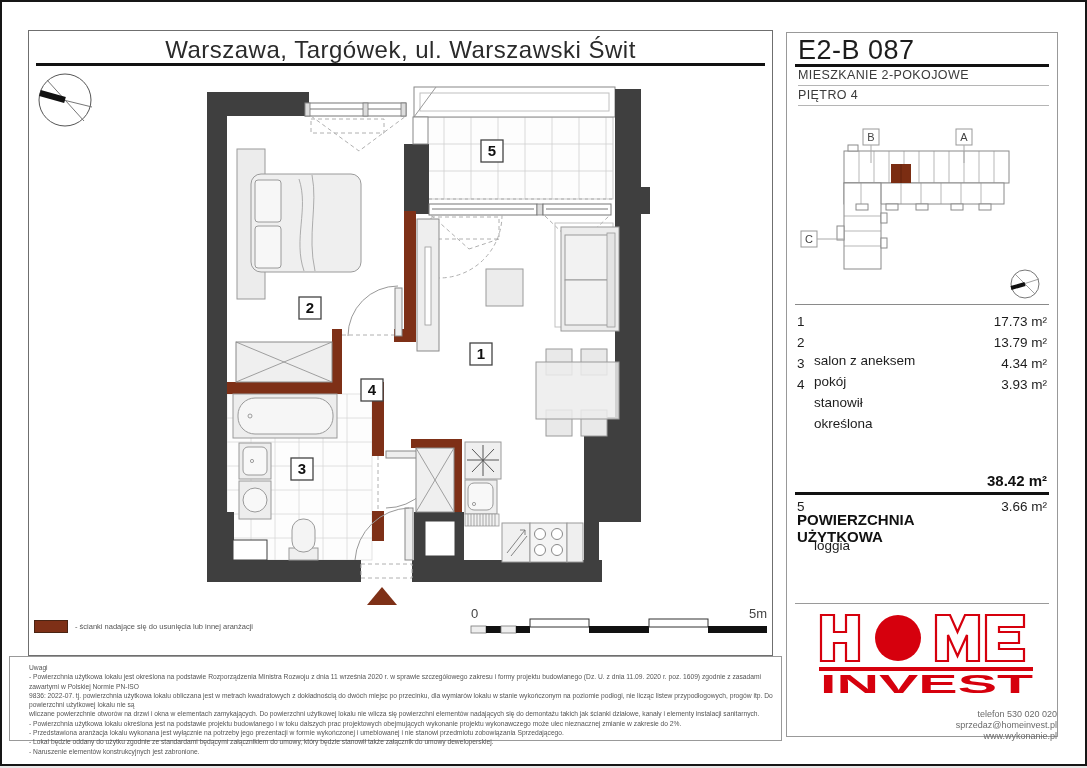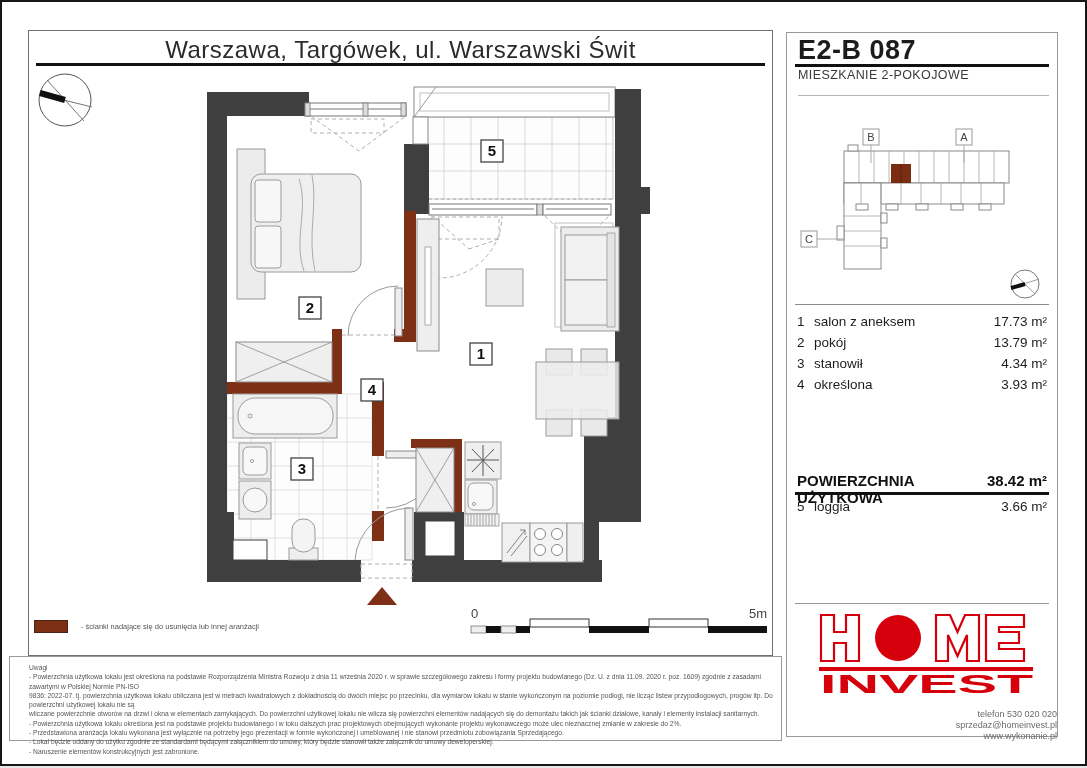--- a/index.html
+++ b/index.html
@@ -4,37 +4,37 @@
 <style>
   html,body{margin:0;padding:0;background:#e8e8e8;}
   .page{position:relative;width:1087px;height:766px;background:#fff;overflow:hidden;
         font-family:"Liberation Sans",sans-serif;color:#222;}
   .outer-frame{position:absolute;inset:0;border:2px solid #161616;pointer-events:none;z-index:50;}
   
   .main-box{position:absolute;left:28px;top:30px;width:745px;height:626px;border:1px solid #6f6f6f;box-sizing:border-box;}
   .plan-title{position:absolute;left:0;top:5px;width:100%;text-align:center;font-size:24px;letter-spacing:.5px;color:#2b2b2b;}
   .title-rule{position:absolute;left:7px;top:32px;width:729px;height:3px;background:#111;}
   .plan-svg{position:absolute;left:0;top:0;width:743px;height:624px;}
-  .legend{position:absolute;left:5px;top:589px;display:flex;align-items:center;gap:13px;}
+  .legend{position:absolute;left:5px;top:589px;display:flex;align-items:center;gap:7px;}
   .legend-swatch{width:34px;height:13px;border:1px solid #4a2413;box-sizing:border-box;}
   .legend-text{font-size:7.5px;color:#555;}
   
   .notes-box{position:absolute;left:9px;top:656px;width:773px;height:85px;border:1px solid #999;box-sizing:border-box;
              padding:6px 0 0 19px;font-size:6.7px;line-height:9.3px;color:#555;}
   
   .panel{position:absolute;left:786px;top:32px;width:272px;height:705px;border:1px solid #999;box-sizing:border-box;}
-  .unit-id{position:absolute;left:11px;top:2px;font-size:27px;letter-spacing:.5px;color:#1c1c1c;font-weight:bold;}
+  .unit-id{position:absolute;left:11px;top:2px;font-size:27px;letter-spacing:.5px;color:#1c1c1c;}
   .unit-rule{position:absolute;left:8px;top:31px;width:254px;height:3px;background:#111;}
   .unit-row{position:absolute;left:11px;width:251px;font-size:12.5px;letter-spacing:.4px;color:#3a3a3a;
-            border-bottom:1px solid #b5b5b5;padding-bottom:13px;}
+            border-bottom:1px solid #b5b5b5;padding-bottom:3px;}
   .minimap-svg{position:absolute;left:0;top:92px;width:270px;height:180px;}
   .list-rule{position:absolute;left:8px;top:271px;width:254px;height:1px;background:#8a8a8a;}
   .room-row{position:absolute;left:10px;width:250px;display:flex;font-size:13.5px;color:#1d1d1d;}
   .room-no{width:17px;}
-  .room-name{flex:1;}
+  .room-name{flex:1;margin-top:39px;}
   .room-area{text-align:left;}
   .total-row{position:absolute;left:10px;top:439px;width:250px;display:flex;font-size:15px;font-weight:bold;color:#111;}
   .total-rule{position:absolute;left:8px;top:459px;width:254px;height:3px;background:#111;}
   .logo-rule{position:absolute;left:8px;top:570px;width:254px;height:1px;background:#9a9a9a;}
   .logo-svg{position:absolute;left:0;top:574px;width:270px;height:100px;}
   .contact{position:absolute;left:0;top:676px;width:100%;text-align:right;font-size:9px;line-height:11px;color:#6b6b6b;}
 </style>
 </head>
 <body>
 
@@ -240,20 +240,21 @@
     <div>- Powierzchnia użytkowa lokalu określona jest na podstawie projektu budowlanego i w toku dalszych prac projektowych obejmujących wykonanie projektu wykonawczego może ulec nieznacznej zmianie w zakresie do 2%.</div>
     <div>- Przedstawiona aranżacja lokalu wykonana jest wyłącznie na potrzeby jego prezentacji w formie wykończonej i umeblowanej i nie stanowi przedmiotu zobowiązania Sprzedającego.</div>
     <div>- Lokal będzie oddany do użytku zgodnie ze standardami będącymi załącznikiem do umowy, który będzie stanowił także załącznik do umowy deweloperskiej.</div>
     <div>- Naruszenie elementów konstrukcyjnych jest zabronione.</div>
   </div>
 
   <div class="panel">
     <div class="unit-id">E2-B 087</div>
     <div class="unit-rule"></div>
     <div class="unit-row" style="top:35px">MIESZKANIE 2-POKOJOWE</div>
+    <div class="unit-row" style="top:55px">PIĘTRO 4</div>
 
     <svg class="minimap-svg" viewBox="786 124 270 180">
       <g fill="#fff" stroke="#8a8a8a" stroke-width="1">
         <rect x="843" y="150" width="165" height="32"></rect>
         <rect x="843" y="182" width="160" height="21"></rect>
         <rect x="843" y="182" width="37" height="86"></rect>
         <rect x="836" y="225" width="7" height="14"></rect>
         <rect x="855" y="203" width="12" height="6"></rect>
         <rect x="885" y="203" width="12" height="6"></rect>
         <rect x="915" y="203" width="12" height="6"></rect>

